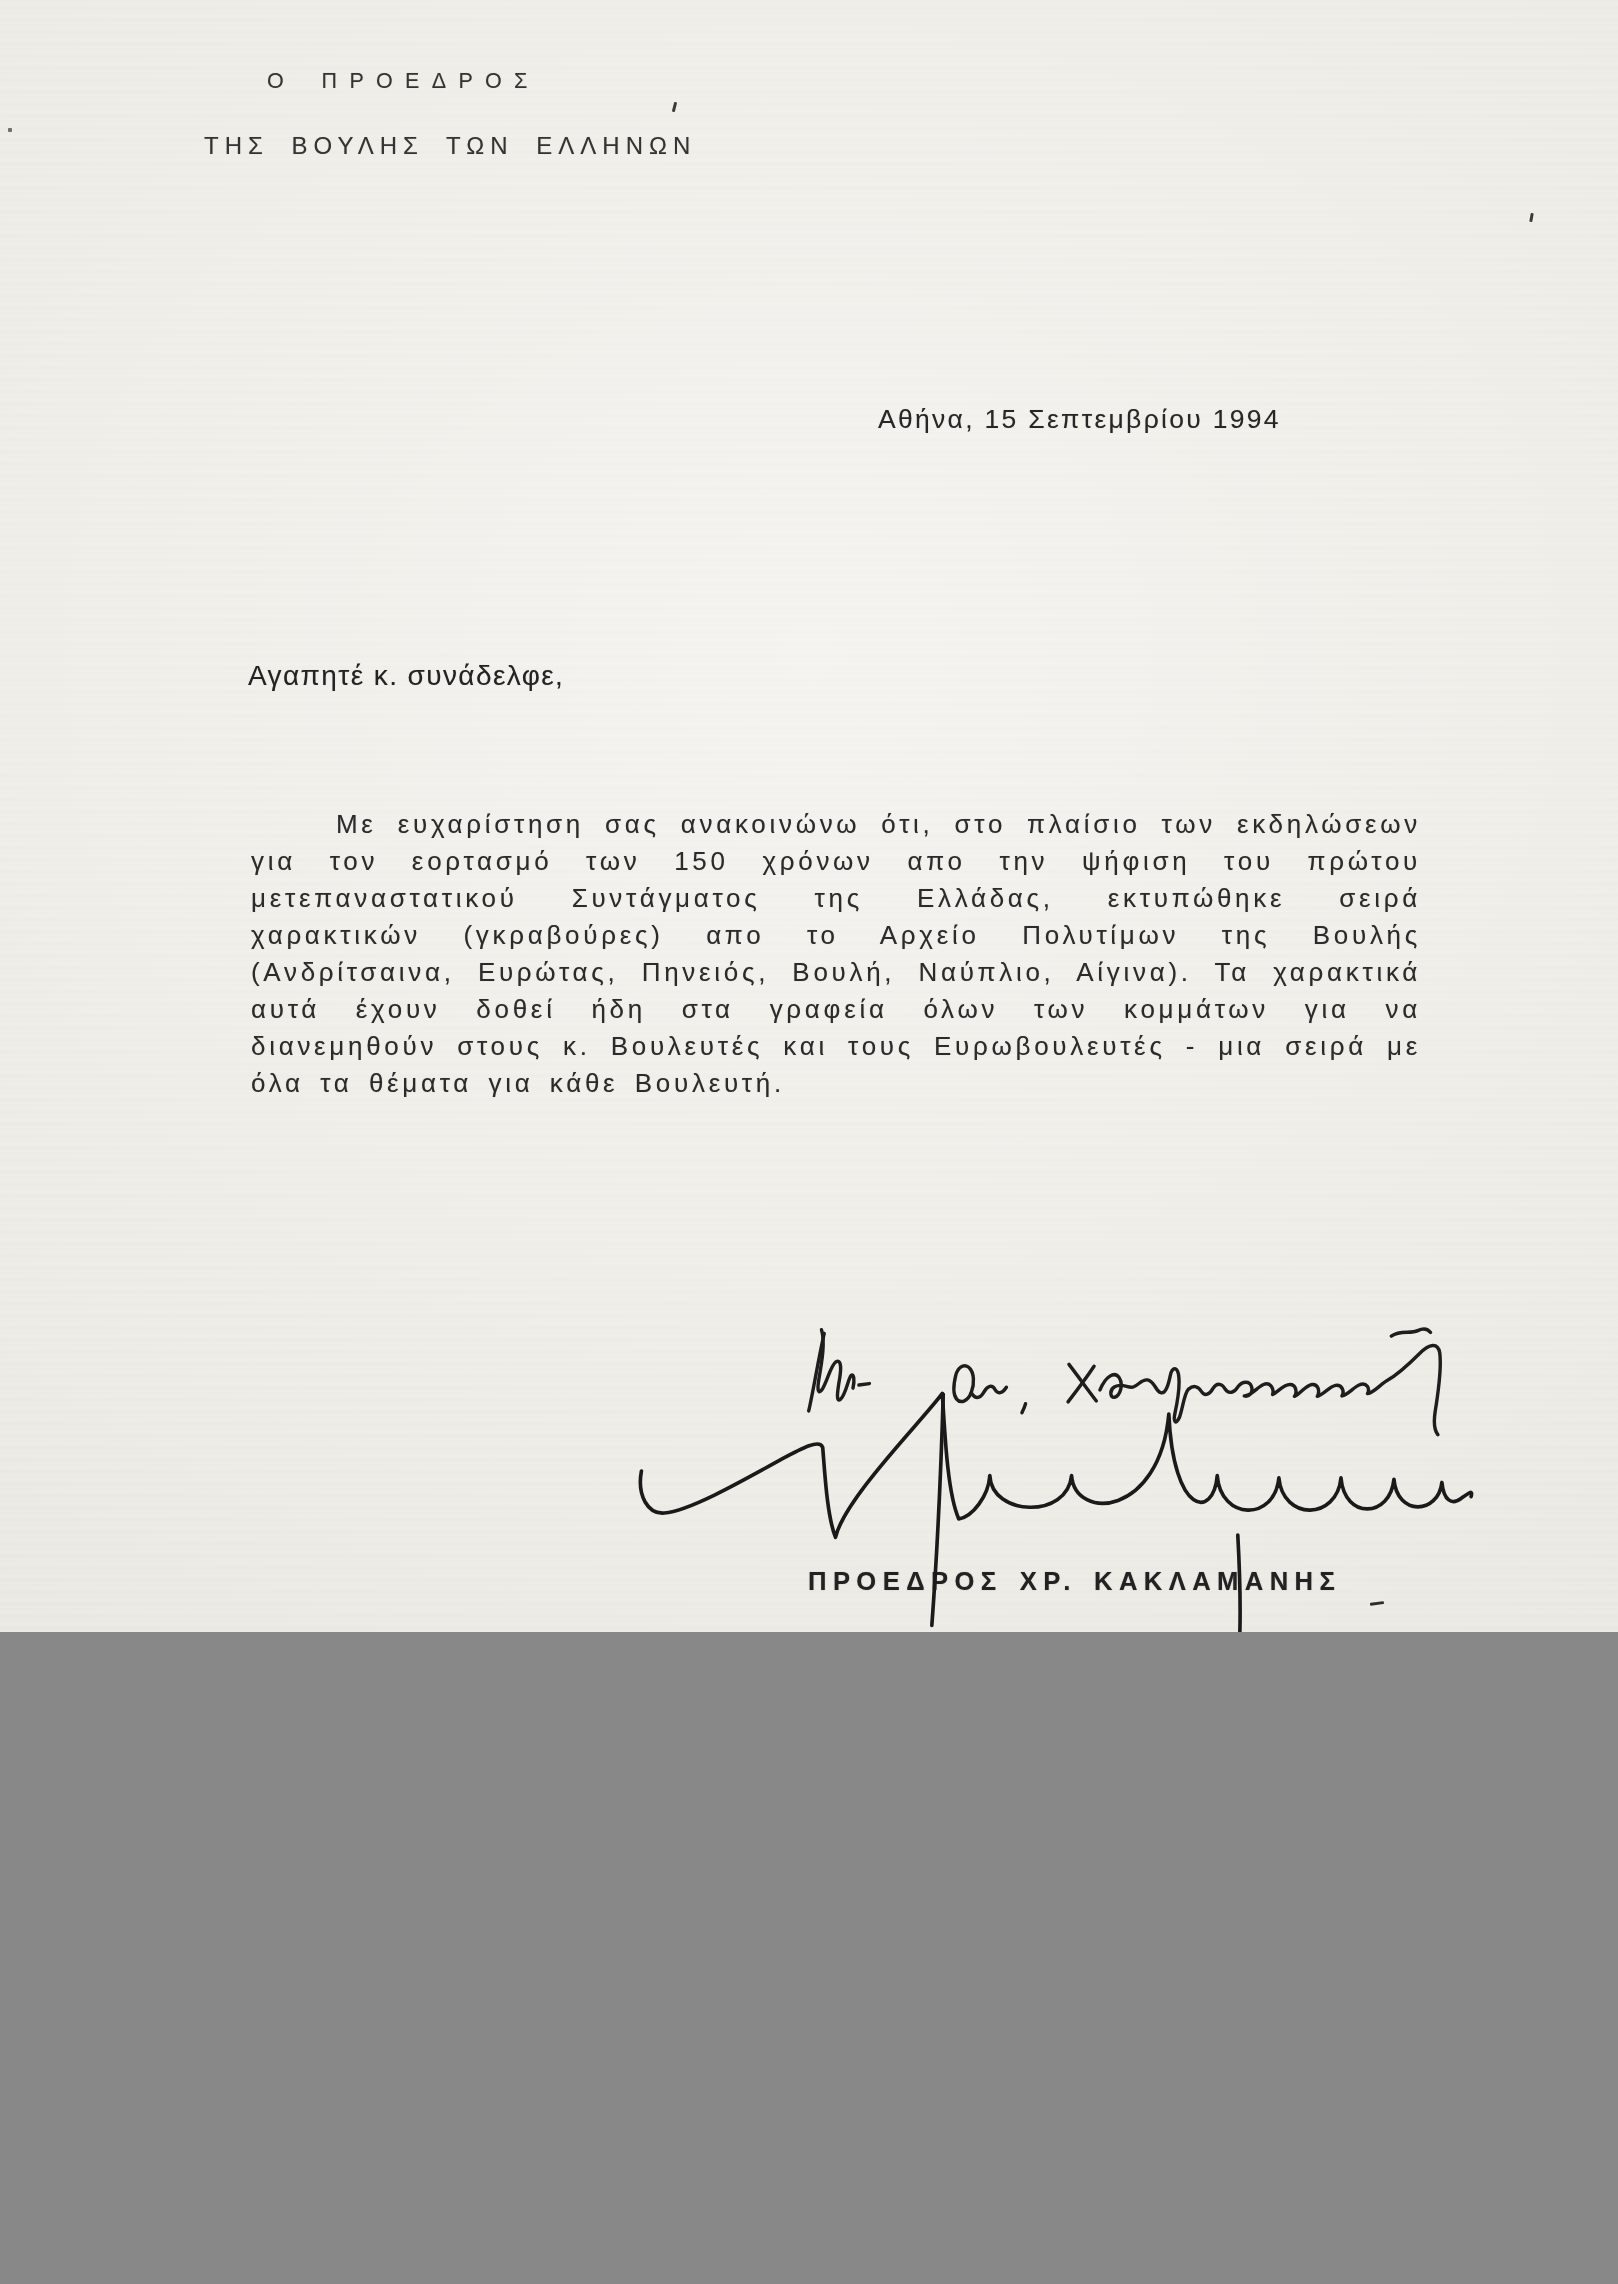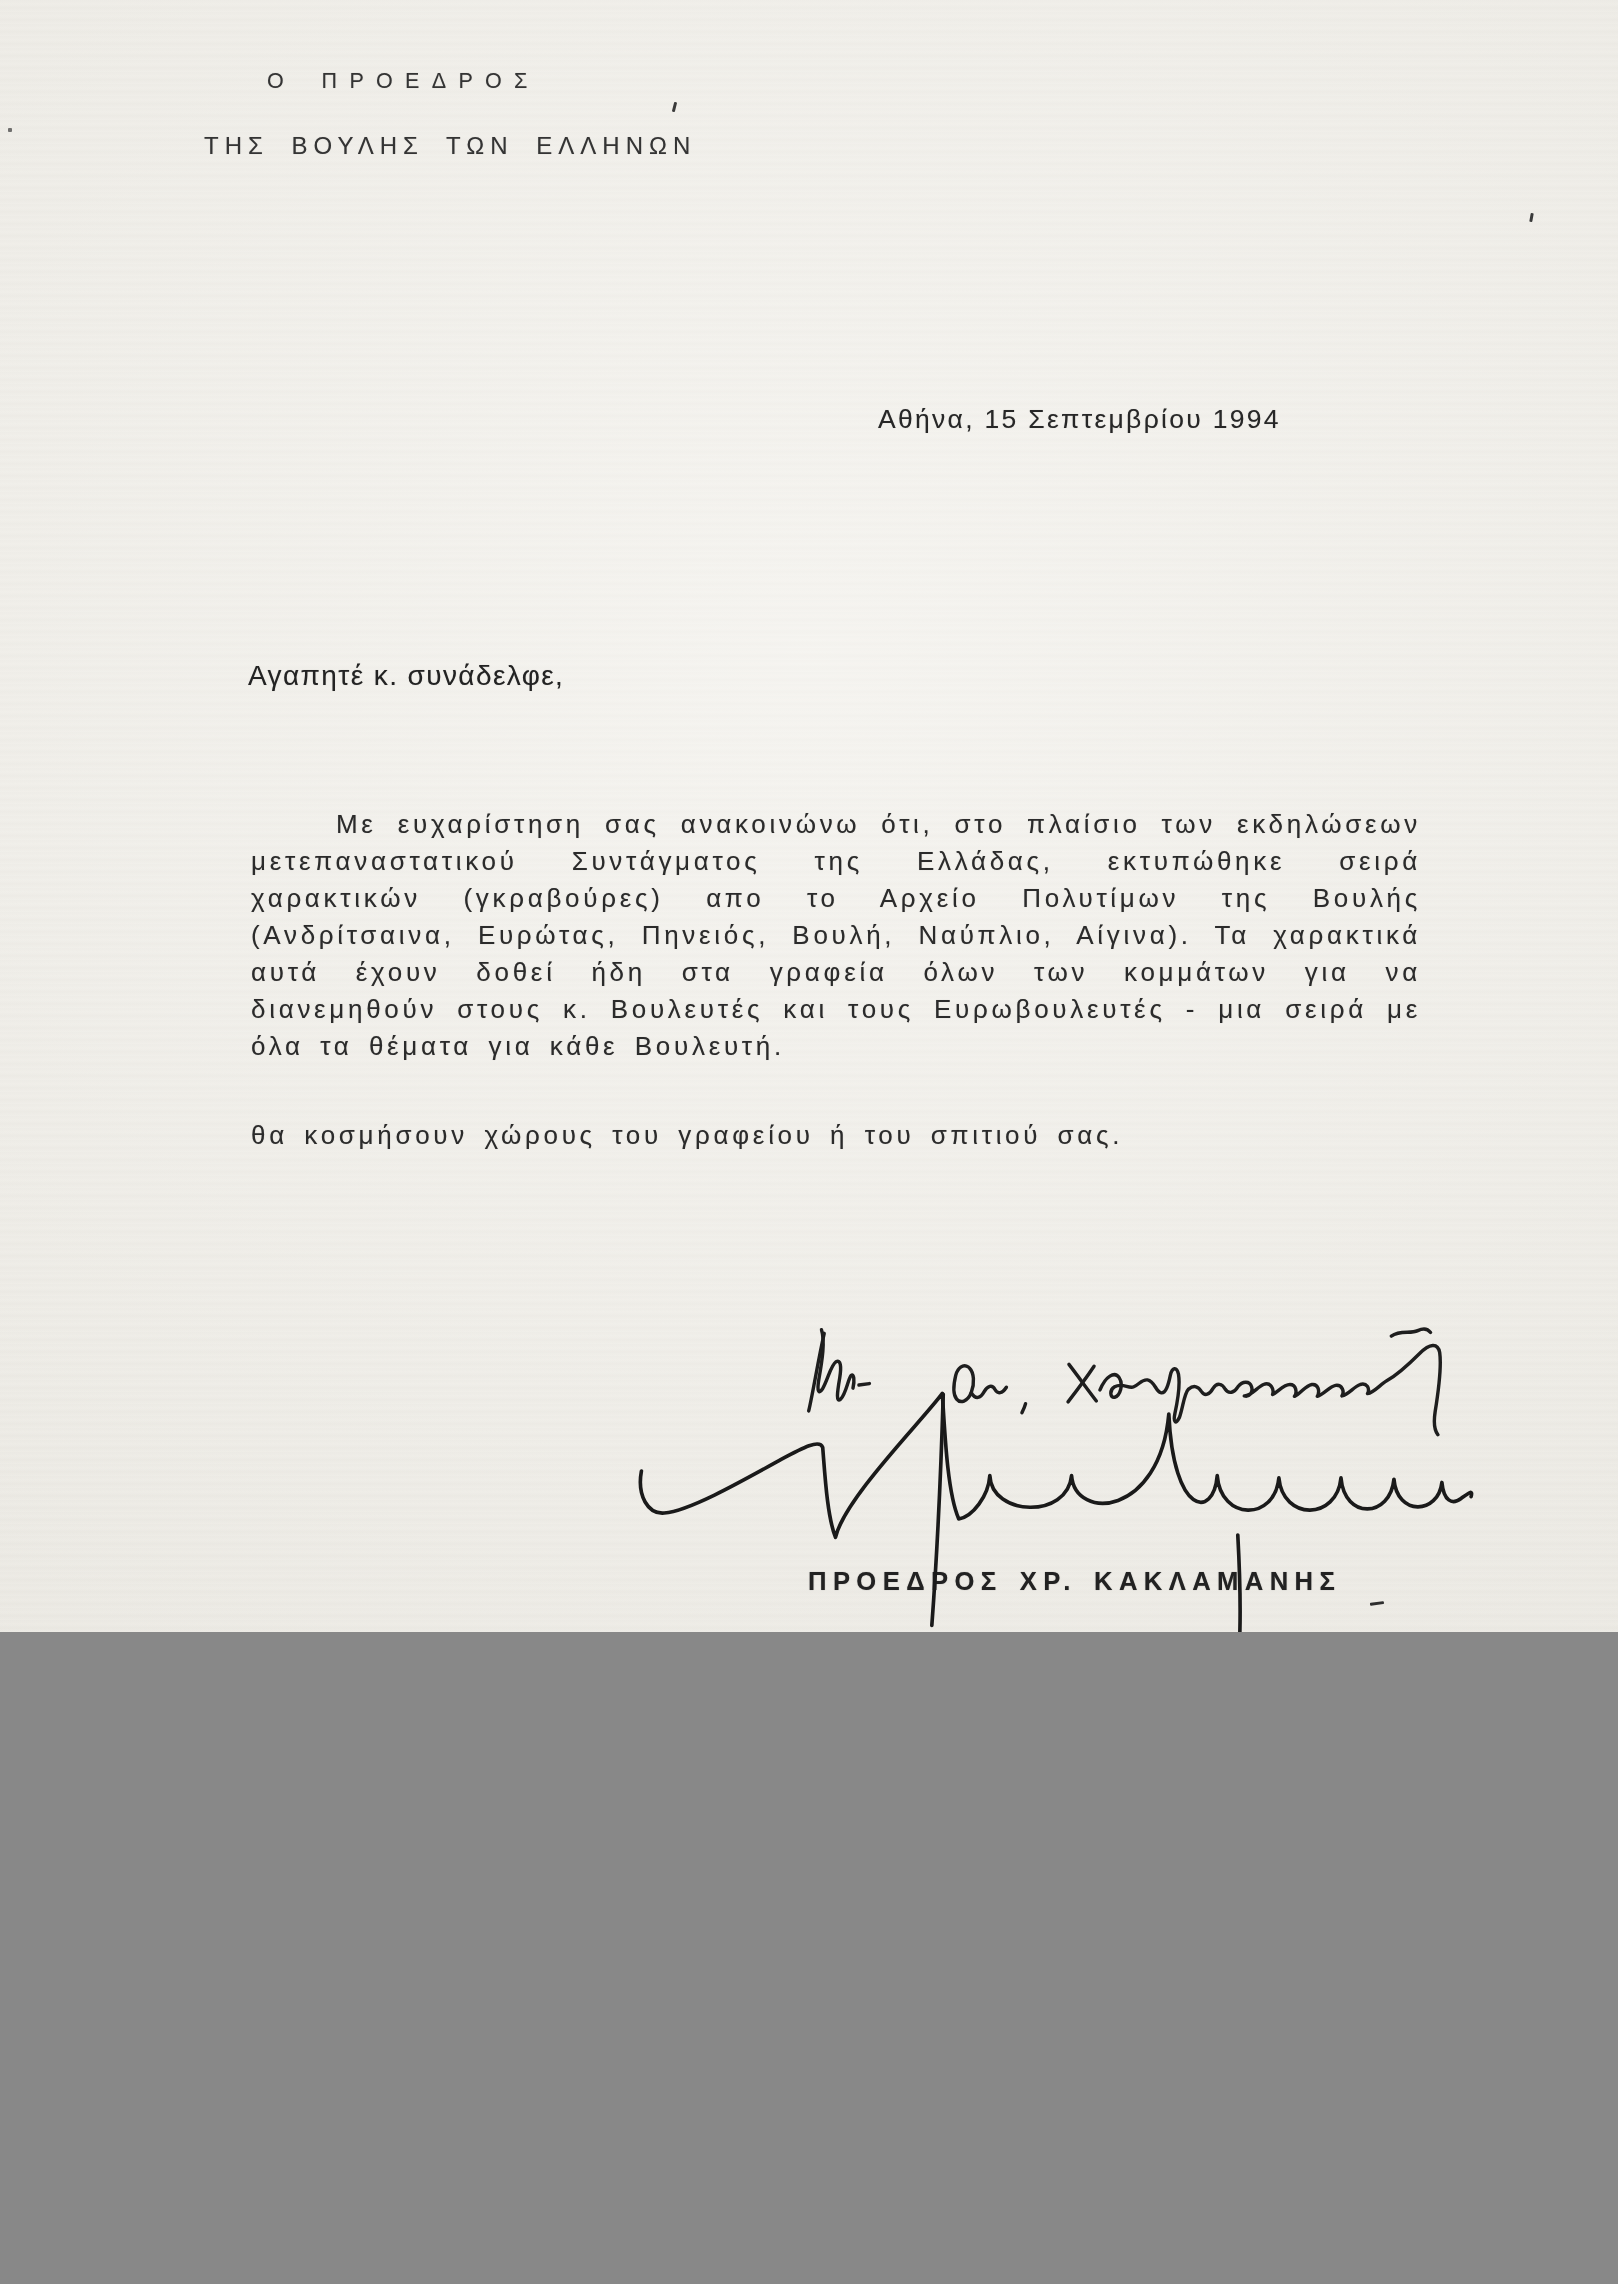--- a/index.html
+++ b/index.html
@@ -74,30 +74,30 @@
 
   <div class="txt lh1">Ο ΠΡΟΕΔΡΟΣ</div>
   <div class="txt lh2">ΤΗΣ ΒΟΥΛΗΣ ΤΩΝ ΕΛΛΗΝΩΝ</div>
 
   <div class="txt dateline">Αθήνα, 15 Σεπτεμβρίου 1994</div>
 
   <div class="txt salutation">Αγαπητέ κ. συνάδελφε,</div>
 
   <div class="bodyblock p1">
     <div class="body-line first">Με ευχαρίστηση σας ανακοινώνω ότι, στο πλαίσιο των εκδηλώσεων</div>
+    <div class="body-line">για τον εορτασμό των 150 χρόνων απο την ψήφιση του πρώτου</div>
     <div class="body-line">μετεπαναστατικού Συντάγματος της Ελλάδας, εκτυπώθηκε σειρά</div>
     <div class="body-line">χαρακτικών (γκραβούρες) απο το Αρχείο Πολυτίμων της Βουλής</div>
     <div class="body-line">(Ανδρίτσαινα, Ευρώτας, Πηνειός, Βουλή, Ναύπλιο, Αίγινα). Τα χαρακτικά</div>
     <div class="body-line">αυτά έχουν δοθεί ήδη στα γραφεία όλων των κομμάτων για να</div>
     <div class="body-line">διανεμηθούν στους κ. Βουλευτές και τους Ευρωβουλευτές - μια σειρά με</div>
     <div class="body-line last">όλα τα θέματα για κάθε Βουλευτή.</div>
   </div>
 
   <div class="bodyblock p2">
-    <div class="body-line last">θα κοσμήσουν χώρους του γραφείου ή του σπιτιού σας.</div>
   </div>
 
   <svg class="ink note-svg" width="694" height="137" viewBox="0 0 1520 300" aria-label="Με θερμ. χαιρετισμούς">
     <g fill="none" stroke="#1e1e1e" stroke-width="7.5" stroke-linecap="round" stroke-linejoin="round">
 
       <path d="M 64,38 C 50,100 40,165 30,208"></path>
       <path d="M 58,30 C 66,55 60,95 52,140 C 48,165 52,172 60,160 C 72,140 78,108 90,100 C 100,95 102,110 98,135 C 92,170 90,190 100,182 C 112,170 116,138 123,130 C 129,126 131,140 127,158"></path>
       <path d="M 140,151 L 163,148"></path>
 
       <path d="M 380,112 C 368,104 356,114 352,130 C 346,155 346,172 354,182 C 362,192 378,188 386,168 C 394,148 392,124 382,114"></path>

